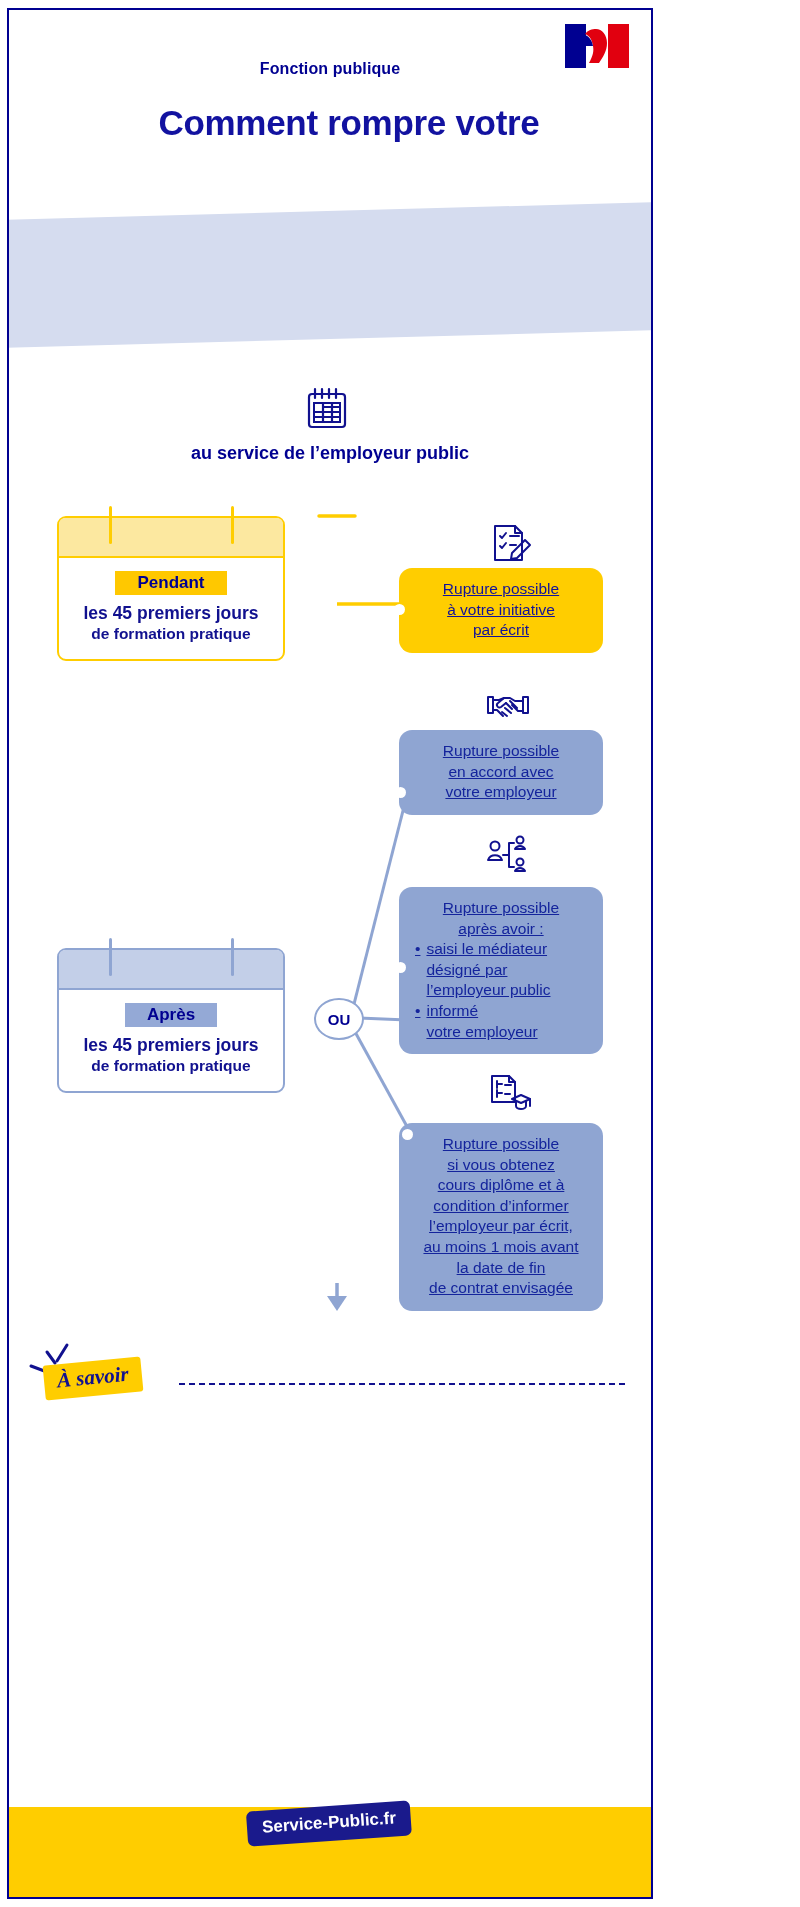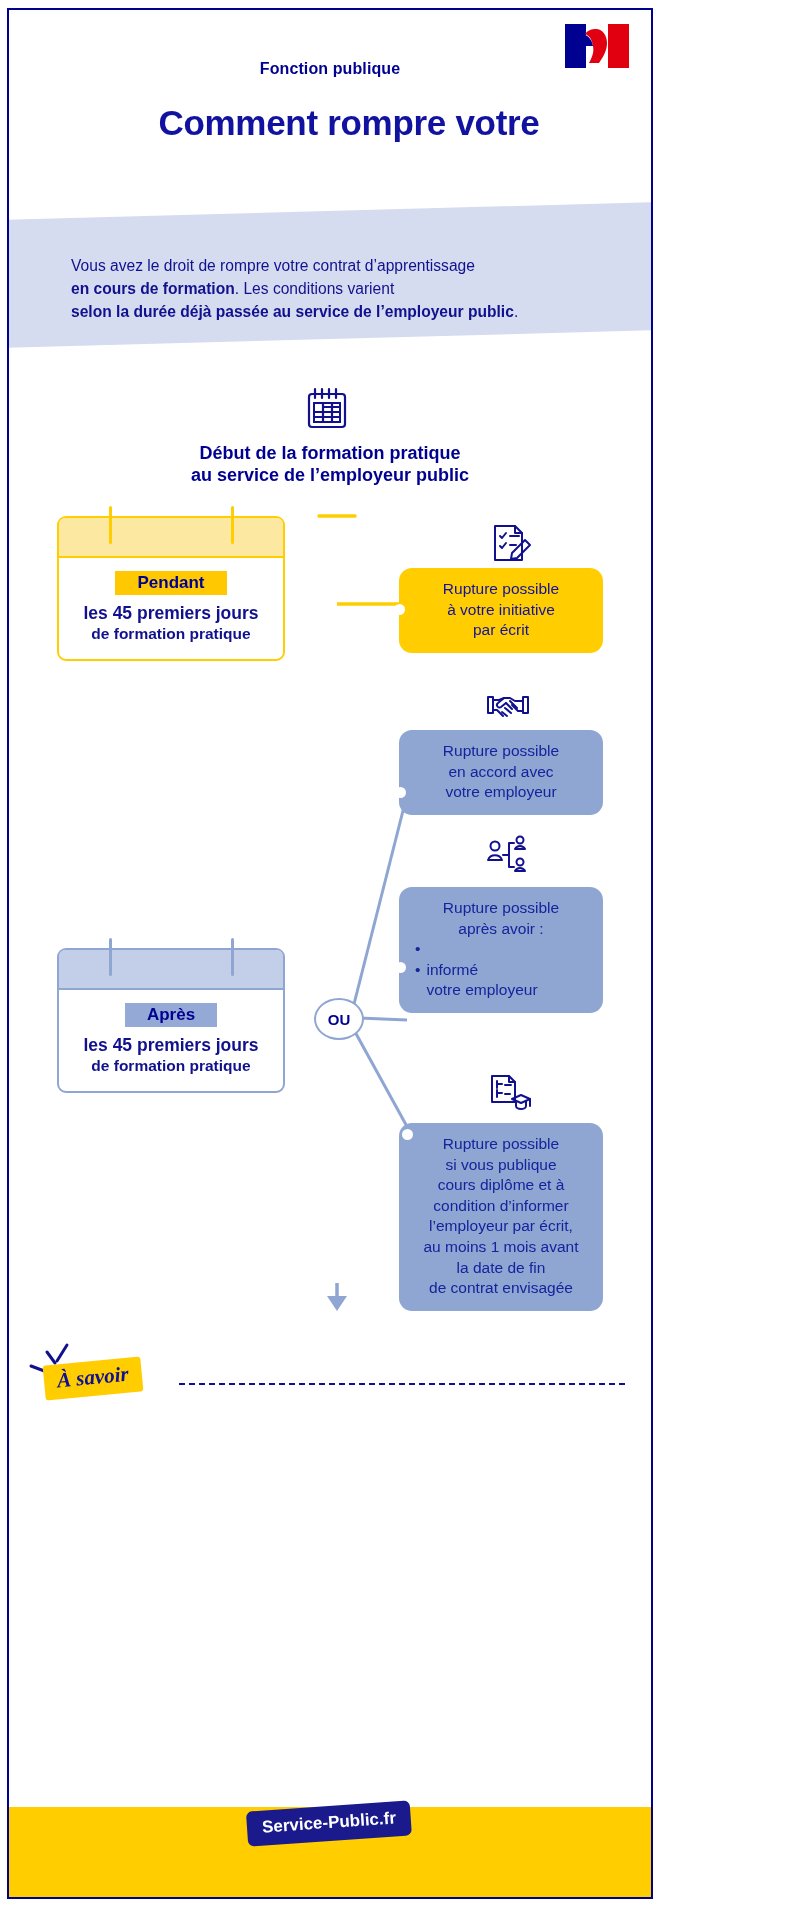--- a/index.html
+++ b/index.html
@@ -204,20 +204,21 @@
 
   
   .opt {
     position: absolute;
     border-radius: 13px;
     box-sizing: border-box;
     padding: 11px 14px 12px;
     text-align: center;
     font-size: 15.5px;
     line-height: 1.33;
+    text-decoration: underline;
   }
   .opt.yellow { background: #FFCD00; color: #12129a; }
   .opt.blue   { background: #8FA5D2; color: #14249c; }
   .opt .bullets {
     text-align: left;
     padding-left: 2px;
     margin-top: 0;
   }
   .opt .bullets .bl {
     display: flex;
@@ -320,39 +321,33 @@
       </div>
       <div class="band red"></div>
     </div>
 
     <div class="kicker">Fonction publique</div>
     <div class="title">
       <div>Comment rompre votre</div>
     </div>
 
     <div class="banner"></div>
-    <div class="intro">
-      <span>Vous avez le droit de rompre votre contrat d’apprentissage</span><br>
-      <b>en cours de formation</b><span>. Les conditions varient</span><br>
-      <b>selon la durée déjà passée au service de l’employeur public</b><span>.</span>
-    </div>
 
     <div class="diagram">
 
       <svg class="cal-icon" viewBox="0 0 46 46">
         <g fill="none" stroke="#11118f" stroke-width="2.2" stroke-linecap="round">
           <rect x="5" y="8" width="36" height="33" rx="3"></rect>
           <path d="M11 3 v9 M18 3 v9 M25 3 v9 M32 3 v9"></path>
           <rect x="10" y="17" width="26" height="19" stroke-width="2"></rect>
           <path d="M10 26 h26 M19 17 v19 M28 17 v19 M19 21 h17 M10 31 h26"></path>
         </g>
       </svg>
 
       <div class="start-label">
-        <div>Début de la formation pratique</div>
         <div>au service de l’employeur public</div>
       </div>
 
       <svg class="timeline" viewBox="0 0 646 1891">
         <defs>
           <linearGradient id="tlgrad" x1="0" y1="0" x2="0" y2="1">
             <stop offset="0%" stop-color="#FFCD00"></stop>
             <stop offset="32%" stop-color="#FFCD00"></stop>
             <stop offset="52%" stop-color="#C9BC66"></stop>
             <stop offset="68%" stop-color="#8FA5D2"></stop>
@@ -444,20 +439,23 @@
           <path d="M30 37 a5.6 5.6 0 0 1 10 0 Z"></path>
         </g>
       </svg>
       <div class="opt blue" id="opt-mediateur">
         <div class="opt-dot" style="left:-4px; top:75px;"></div>
         <div>Rupture possible</div>
         <div>après avoir :</div>
         <div class="bullets">
           <div class="bl">
             <span class="dot">•</span>
+            <span style="white-space:pre-line">saisi le médiateur
+désigné par
+l’employeur public</span>
           </div>
           <div class="bl">
             <span class="dot">•</span>
             <span style="white-space:pre-line">informé
 votre employeur</span>
           </div>
         </div>
       </div>
 
       <svg class="opt-icon" id="icon-diplome" viewBox="0 0 46 42">
@@ -467,21 +465,21 @@
           <path d="M12 11 h5 M12 20 h5 M20 12 h6 M20 21 h5"></path>
           <path d="M12 8 v7 M12 17 v7"></path>
           <path d="M27 26 l9 -4 l9 4 l-9 4 Z"></path>
           <path d="M31 28 v5 a5 3 0 0 0 10 0 v-5"></path>
           <path d="M45 26 v7"></path>
         </g>
       </svg>
       <div class="opt blue" id="opt-diplome">
         <div class="opt-dot" style="left:3px; top:6px;"></div>
         <div>Rupture possible</div>
-        <div>si vous publique</div>
+        <div>si vous obtenez</div>
         <div>cours diplôme et à</div>
         <div>condition d’informer</div>
         <div>l’employeur par écrit,</div>
         <div>au moins 1 mois avant</div>
         <div>la date de fin</div>
         <div>de contrat envisagée</div>
       </div>
     </div>
 
     <div class="savoir-wrap">

